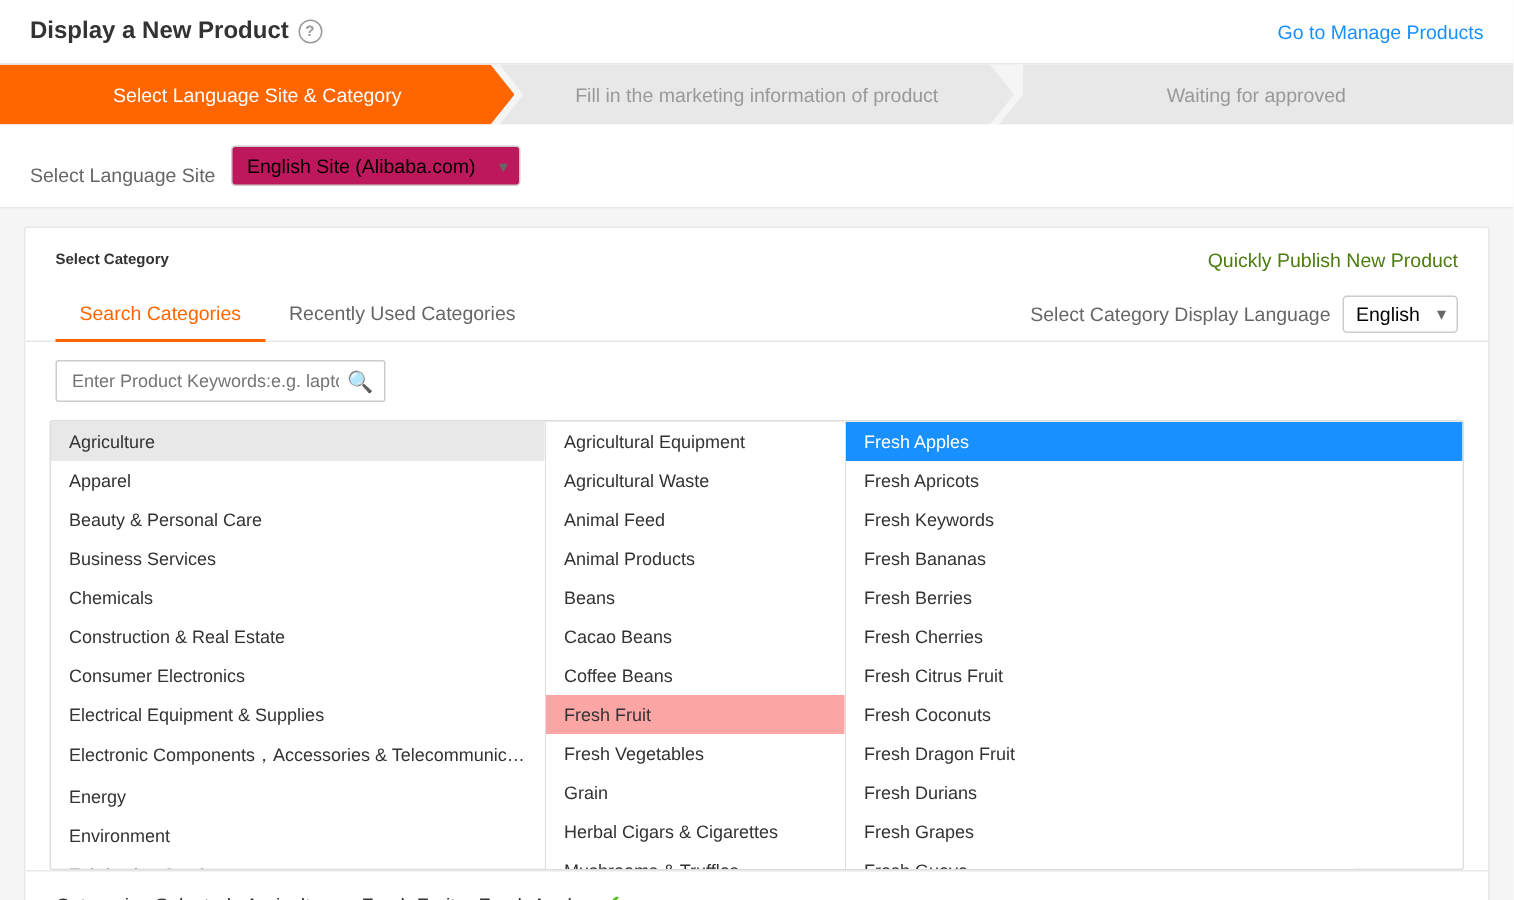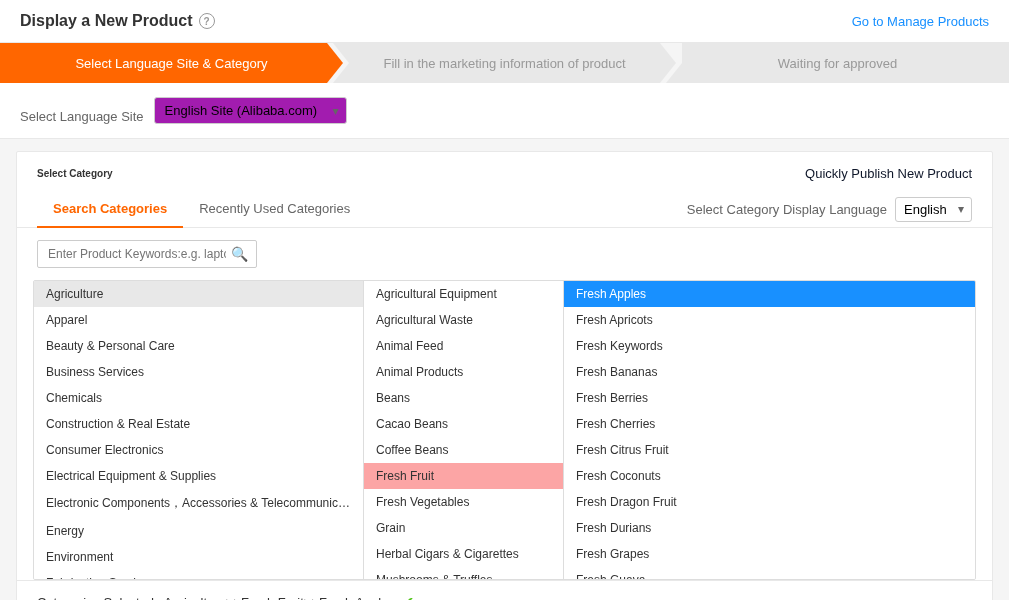--- a/index.html
+++ b/index.html
@@ -71,21 +71,21 @@
       align-items: flex-end;
       gap: 10px;
       border-bottom: 1px solid #e8e8e8;
     }
     .lang-site-label { color: #666; font-size: 13px; }
     .lang-site-select {
       border: 1px solid #ccc;
       border-radius: 3px;
       padding: 5px 28px 5px 10px;
       font-size: 13px;
-      background: #a21caf;
+      background: #be185d;
       cursor: pointer;
       appearance: none;
       position: relative;
     }
     .select-wrapper {
       position: relative;
       display: inline-block;
     }
     .select-wrapper::after {
       content: '▾';
@@ -109,21 +109,21 @@
       padding: 14px 20px 0 20px;
       display: flex;
       justify-content: space-between;
       align-items: center;
     }
     .section-title {
       font-size: 10px;
       font-weight: bold;
     }
     .quickly-link {
-      color: #0f172a; font-size: 13px; cursor: pointer;
+      color: #4d7c0f; font-size: 13px; cursor: pointer;
     }
 
     .tabs-row {
       display: flex;
       align-items: center;
       justify-content: space-between;
       padding: 0 20px;
       border-bottom: 1px solid #e8e8e8;
       margin-top: 10px;
     }
@@ -135,21 +135,21 @@
       padding: 10px 16px;
       cursor: pointer;
       font-size: 13px;
       color: #666;
       border-bottom: 2px solid transparent;
       margin-bottom: -1px;
     }
     .tab-item.active {
       color: #f60;
       border-bottom: 2px solid #f60;
-      font-weight: 700;
+      font-weight: 400;
     }
     .tabs-right {
       display: flex;
       align-items: center;
       gap: 8px;
       font-size: 13px;
       color: #666;
     }
     .display-lang-select {
       border: 1px solid #ccc;

